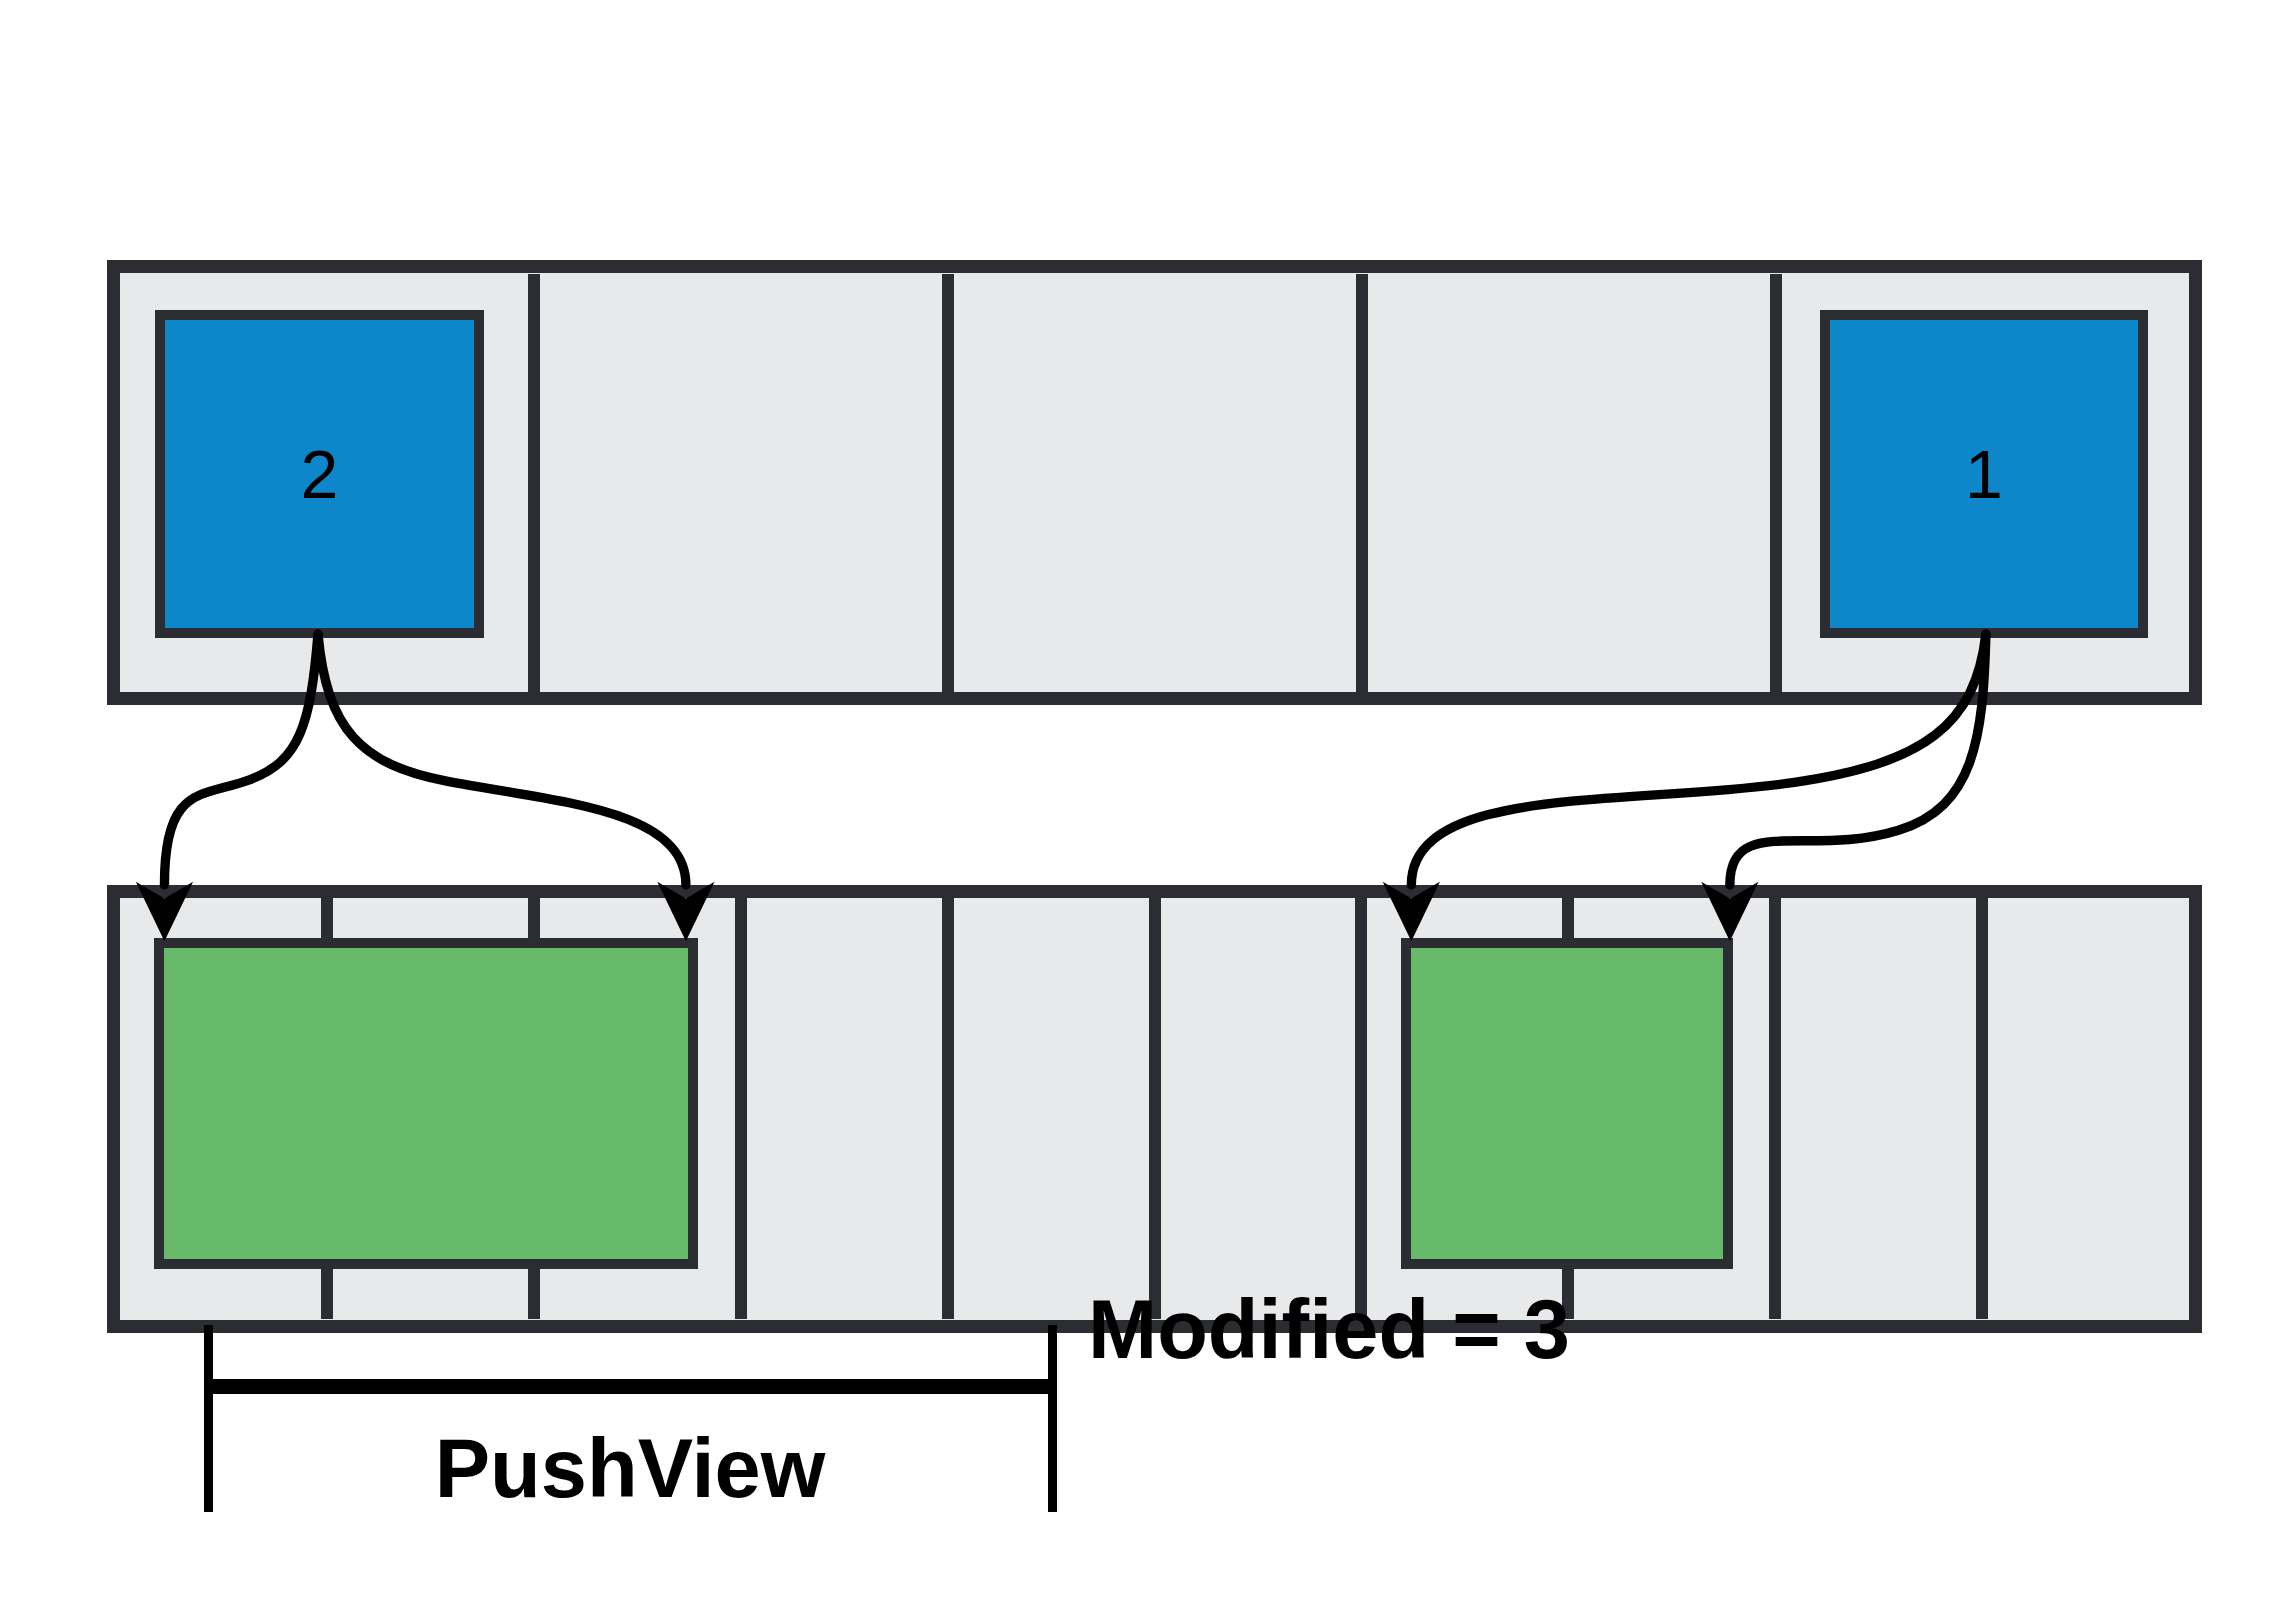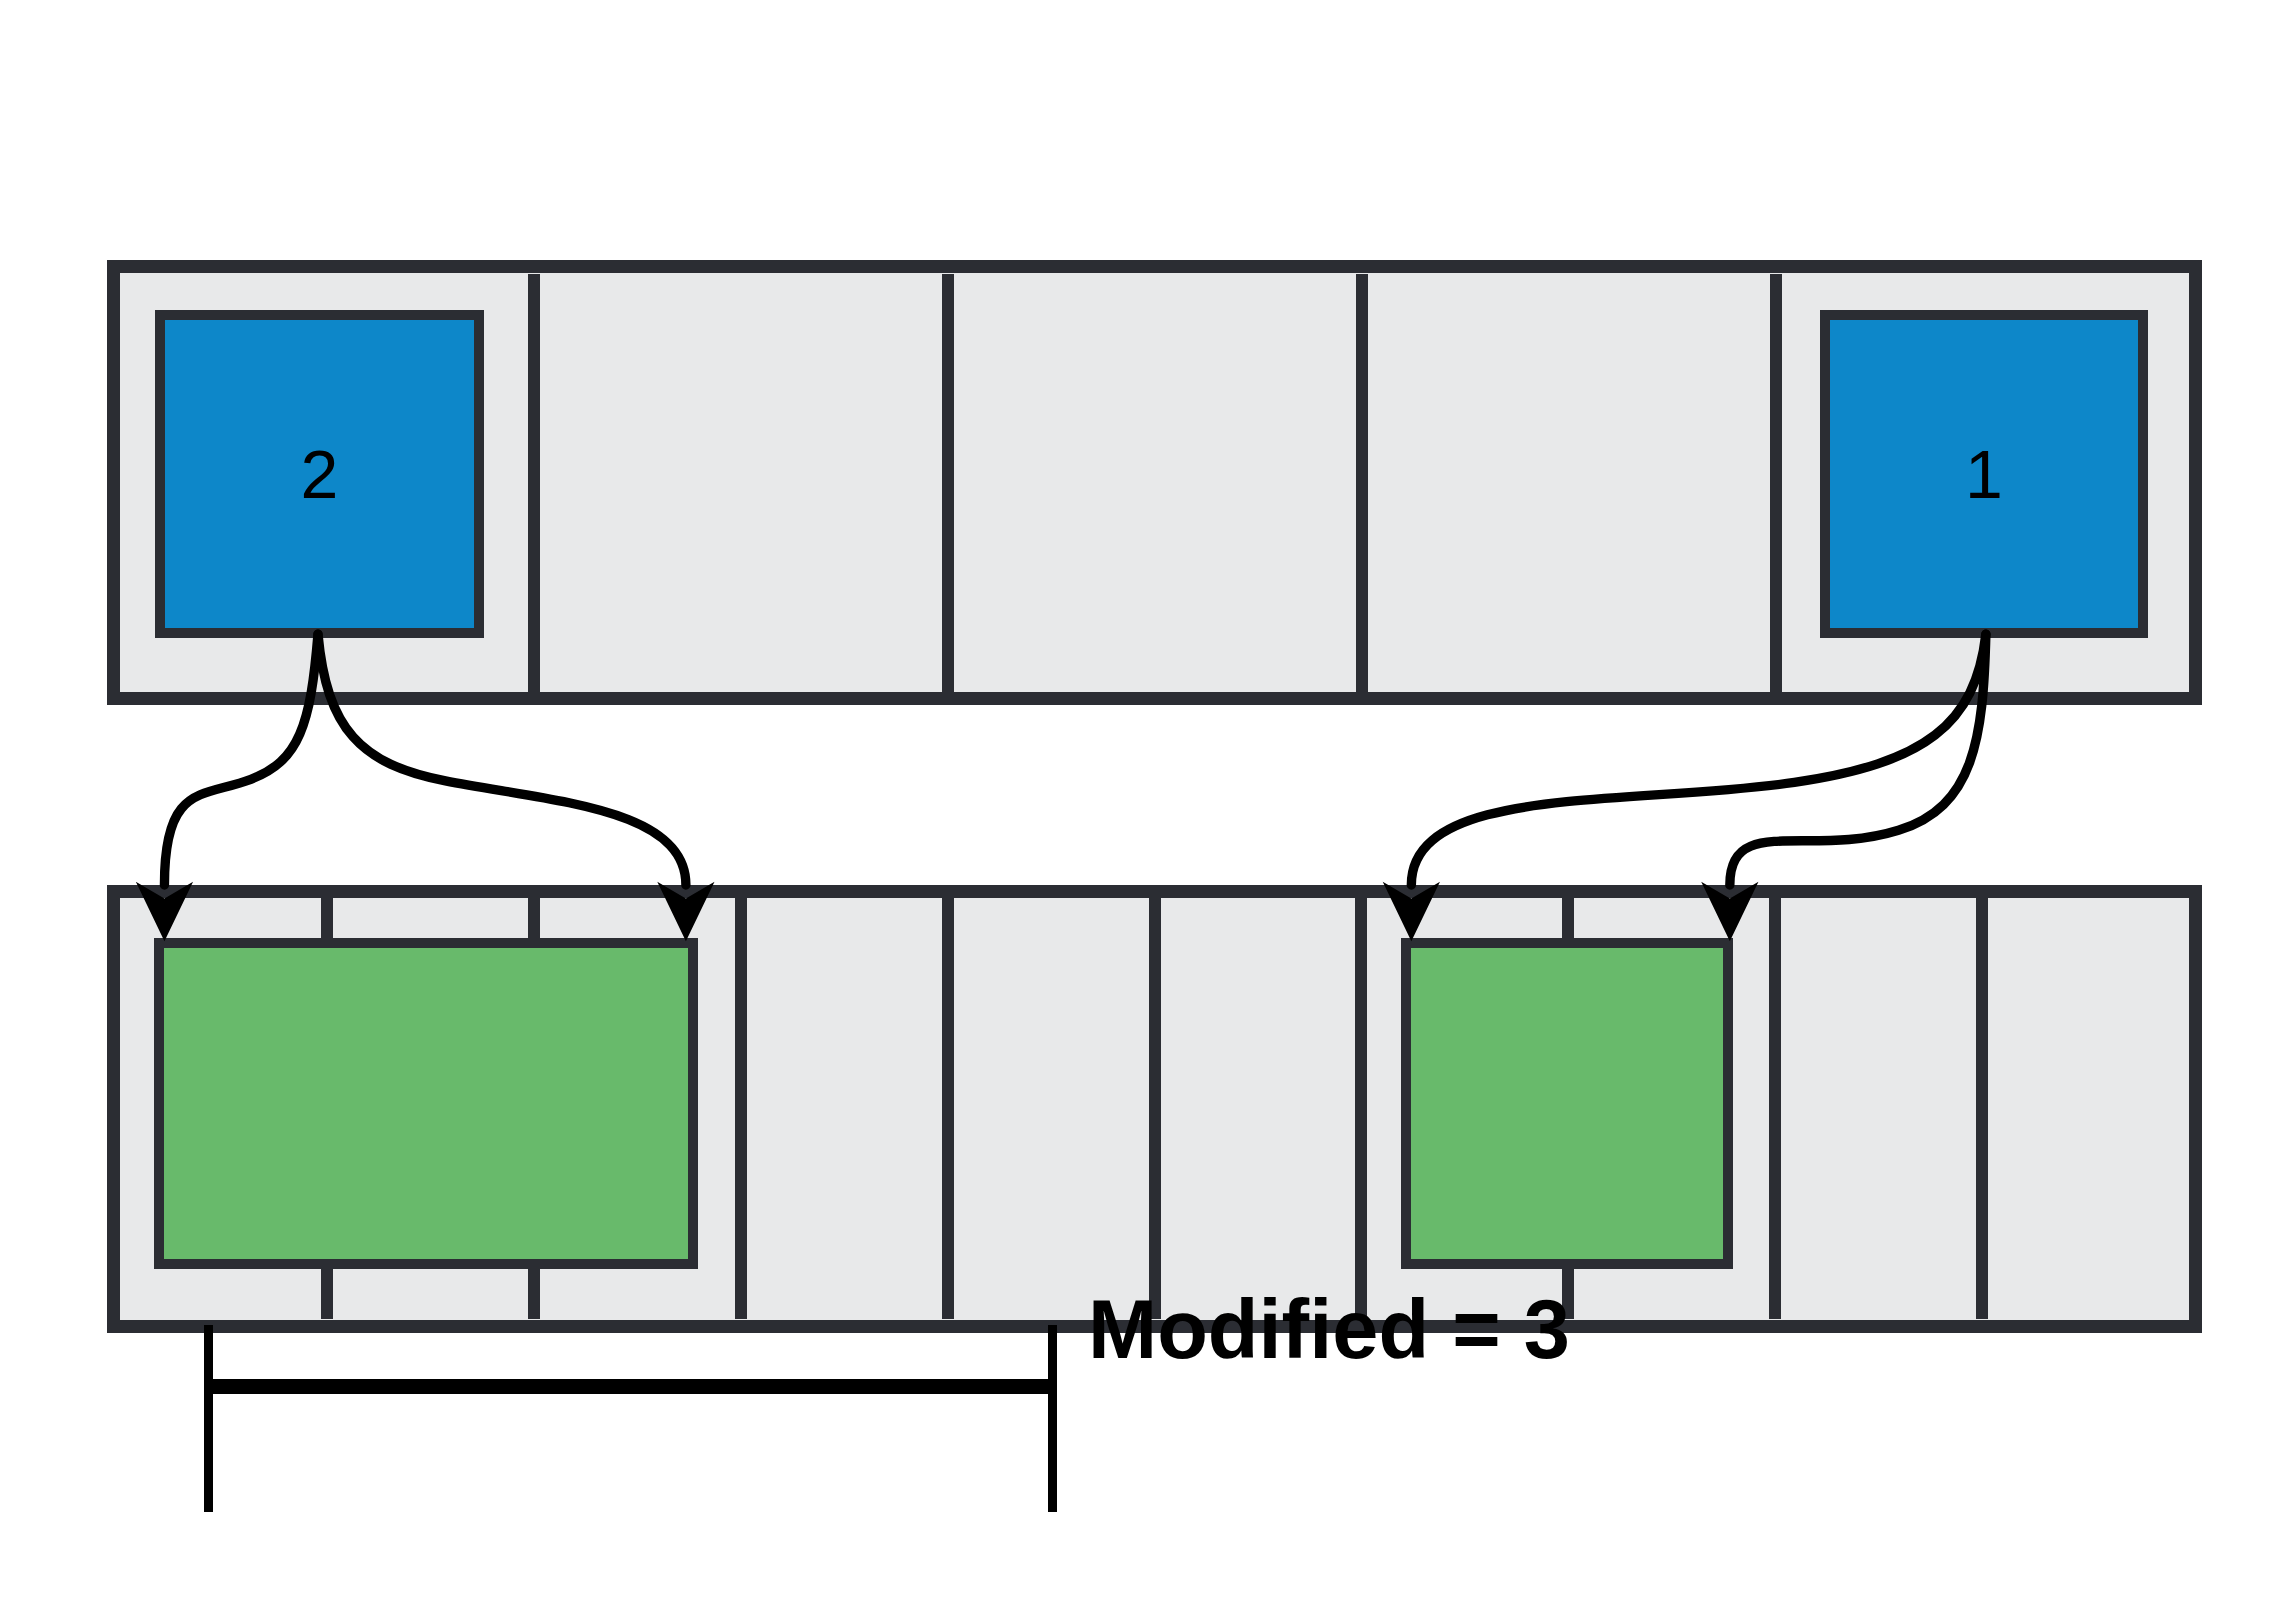--- a/index.html
+++ b/index.html
@@ -134,17 +134,18 @@
     <path class="stem" d="M 3816 1218 C 3811 1420 3793 1550 3648 1595 C 3478 1648 3324 1562 3324 1700"></path>
     <path class="head" d="M 316 1808 L 261 1694 L 316 1726 L 371 1694 Z"></path>
     <path class="head" d="M 1318 1808 L 1263 1694 L 1318 1726 L 1373 1694 Z"></path>
     <path class="head" d="M 2712 1808 L 2657 1694 L 2712 1726 L 2767 1694 Z"></path>
     <path class="head" d="M 3324 1808 L 3269 1694 L 3324 1726 L 3379 1694 Z"></path>
   </svg>
 
   <div class="tick tick-left"></div>
   <div class="tick tick-right"></div>
   <div class="bracket-bar"></div>
+  <div class="label-bold label-pushview">PushView</div>
 
   <div class="label-bold label-modified">Modified = 3</div>
 
 </div>
 
 
 </body></html>

